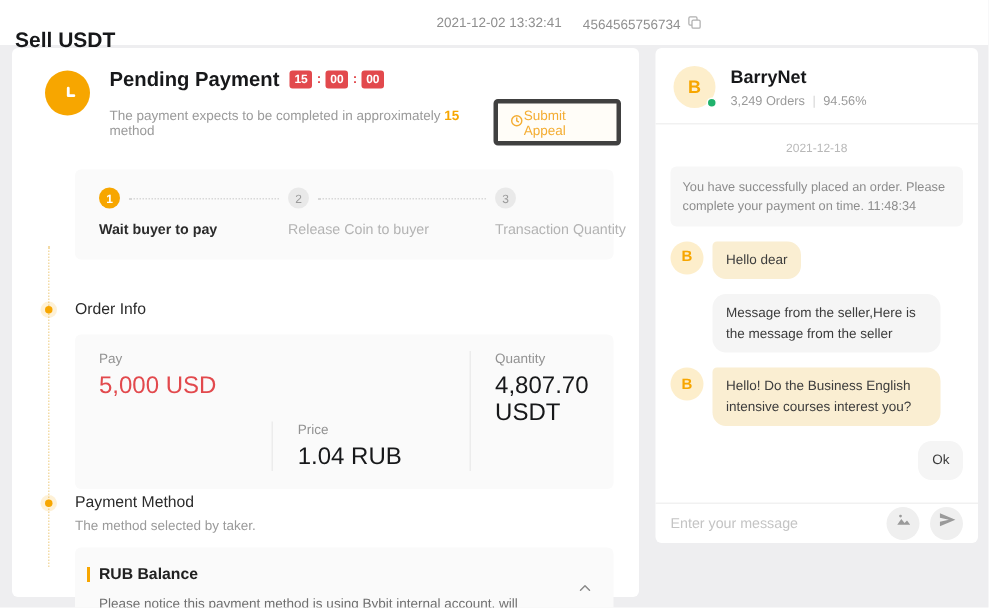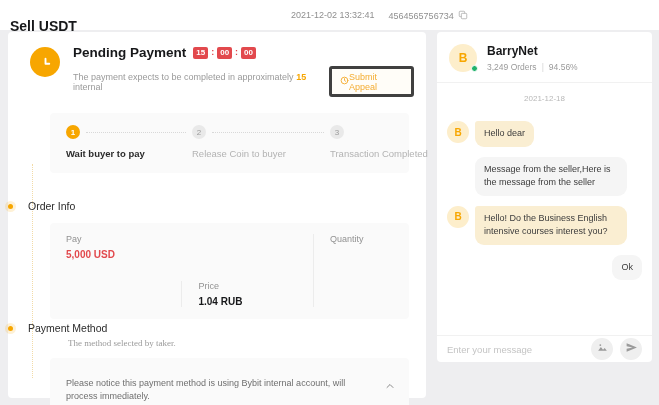--- a/index.html
+++ b/index.html
@@ -47,37 +47,37 @@
   .step-circle.active { background:#f7a600; color:#fff; font-weight:bold; }
   .step-line { position:absolute; top:7px; border-top:1px dotted #d8d8d8; }
   .labels-row { position:relative; height:12px; margin-top:8px; }
   .step-label { position:absolute; top:0; white-space:nowrap; font-size:9.5px; color:#b3b3b3; }
   .step-label.active { color:#2b2b2b; font-weight:bold; }
   .s1 { left:0; } .s2 { left:126px; } .s3 { left:264px; }
   .l1 { left:20px; width:100px; } .l2 { left:146px; width:112px; }
   
   .timeline-rail { position:absolute; left:24px; top:132px; height:214px;
                    border-left:1px dotted #f3dba6; }
-  .section-title-row { display:flex; align-items:center; position:relative; }
+  .section-title-row { display:flex; align-items:center; padding-left:22px; position:relative; }
   .timeline-dot { width:5px; height:5px; border-radius:50%; background:#f7a600;
                   box-shadow:0 0 0 3px rgba(247,166,0,.16); margin-right:15px; flex:0 0 5px; }
   .section-title { font-size:10.5px; color:#2b2b2b; }
   
   .order-title-row { margin-top:27px; }
   .order-box { margin:11px 17px 0 42px; background:#fafafa; border-radius:4px;
                display:flex; padding:11px 0 12px;gap:20px; }
   .order-col { padding-left:16px; }
   .order-col.c1 { width:35%; } .order-col.c2 { width:35%;margin-top:47px; } .order-col.c3 { width:30%; }
   .order-col.c2, .order-col.c3 { border-left:1px solid #ececec; }
   .order-label { font-size:9px; color:#929292; }
-  .order-value { font-size:10px; font-weight:bold; color:#17181a; margin-top:5px; }
+  .order-value { font-size:16px; font-weight:normal; color:#17181a; margin-top:5px; }
   .order-value.red { color:#e2494d; }
   
   .pm-title-row { margin-top:3px; }
-  .pm-subtitle { padding-left:60px; margin-top:4px; font-size:9px; color:#9a9a9a;font-family:Liberation Serif, serif; }
+  .pm-subtitle { padding-left:42px; margin-top:4px; font-size:9px; color:#9a9a9a; }
   .pm-box { margin:10px 17px 0 42px; background:#fafafa; border-radius:4px;
             padding:12px 0 8px; position:relative; }
   .pm-name { display:flex; align-items:center; padding-left:8px; }
   .pm-bar { width:2px; height:10px; background:#f7a600; margin-right:6px; }
   .pm-name-text { font-size:10.5px; font-weight:bold; color:#222; }
   .pm-note { margin-top:7px; padding:0 46px 0 16px; font-size:9px; color:#6f6f6f; line-height:1.4; }
   .pm-chevron { position:absolute; right:13px; top:20px; cursor:pointer; }
   .pm-details { background:#fff; margin:13px 8px 0; border-radius:3px; padding:12px 0 18px; }
   
   .seller-head { display:flex; align-items:center; padding:12px 12px 10px;
@@ -147,21 +147,21 @@
           <span class="timer-colon">:</span>
           <span class="timer-cell">00</span>
           <span class="timer-colon">:</span>
           <span class="timer-cell">00</span>
         </span>
       </div>
       <div class="pending-sub">
         <span>
           <span>The payment expects to be completed in approximately</span>
           <span class="minutes">15</span>
-          <span>internal</span>
+          <span>method</span>
         </span>
         <span class="appeal-btn">
           <span>
             <svg width="9" height="9" viewBox="0 0 24 24" fill="none" stroke="#f4ad33" stroke-width="2.5" stroke-linecap="round">
               <circle cx="12" cy="12" r="9"></circle>
                 <path d="M12 7v5l3 2"></path>
             </svg>
           </span>
           <span>Submit Appeal</span>
         </span>
@@ -173,48 +173,53 @@
     <div class="steps-row">
       <div class="step-circle active s1">1</div>
       <div class="step-line l1"></div>
       <div class="step-circle s2">2</div>
       <div class="step-line l2"></div>
       <div class="step-circle s3">3</div>
     </div>
     <div class="labels-row">
       <div class="step-label active s1">Wait buyer to pay</div>
       <div class="step-label s2">Release Coin to buyer</div>
-      <div class="step-label s3">Transaction Completed</div>
+      <div class="step-label s3">Transaction Quantity</div>
     </div>
   </div>
 
   <div class="section-title-row order-title-row">
     <span class="timeline-dot"></span>
     <span class="section-title">Order Info</span>
   </div>
   <div class="order-box">
     <div class="order-col c1">
       <div class="order-label">Pay</div>
       <div class="order-value red">5,000 USD</div>
     </div>
     <div class="order-col c2">
       <div class="order-label">Price</div>
       <div class="order-value">1.04 RUB</div>
     </div>
     <div class="order-col c3">
       <div class="order-label">Quantity</div>
+      <div class="order-value">4,807.70 USDT</div>
     </div>
   </div>
 
   <div class="section-title-row pm-title-row">
     <span class="timeline-dot"></span>
     <span class="section-title">Payment Method</span>
   </div>
   <div class="pm-subtitle">The method selected by taker.</div>
   <div class="pm-box">
+    <div class="pm-name">
+      <span class="pm-bar"></span>
+      <span class="pm-name-text">RUB Balance</span>
+    </div>
     <div class="pm-note">Please notice this payment method is using Bybit internal account, will process immediately.</div>
     <span class="pm-chevron">
       <svg width="12" height="12" viewBox="0 0 24 24" fill="none" stroke="#8a8a8a" stroke-width="2" stroke-linecap="round" stroke-linejoin="round">
         <path d="M6 15l6-6 6 6"></path>
       </svg>
     </span>
     <div class="pm-details">
       
       
     </div>
@@ -233,20 +238,21 @@
       <div class="seller-stats">
         <span>3,249 Orders</span>
         <span class="stat-sep">|</span>
         <span>94.56%</span>
       </div>
     </div>
   </div>
 
   <div class="chat-body">
     <div class="chat-date">2021-12-18</div>
+    <div class="chat-system">You have successfully placed an order. Please complete your payment on time. 11:48:34</div>
 
     <div class="msg-row">
       <div class="avatar sm">
         <span>B</span>
       </div>
       <div class="bubble cream">Hello dear</div>
     </div>
 
     <div class="msg-row indent">
       <div class="bubble gray">Message from the seller,Here is the message from the seller</div>

